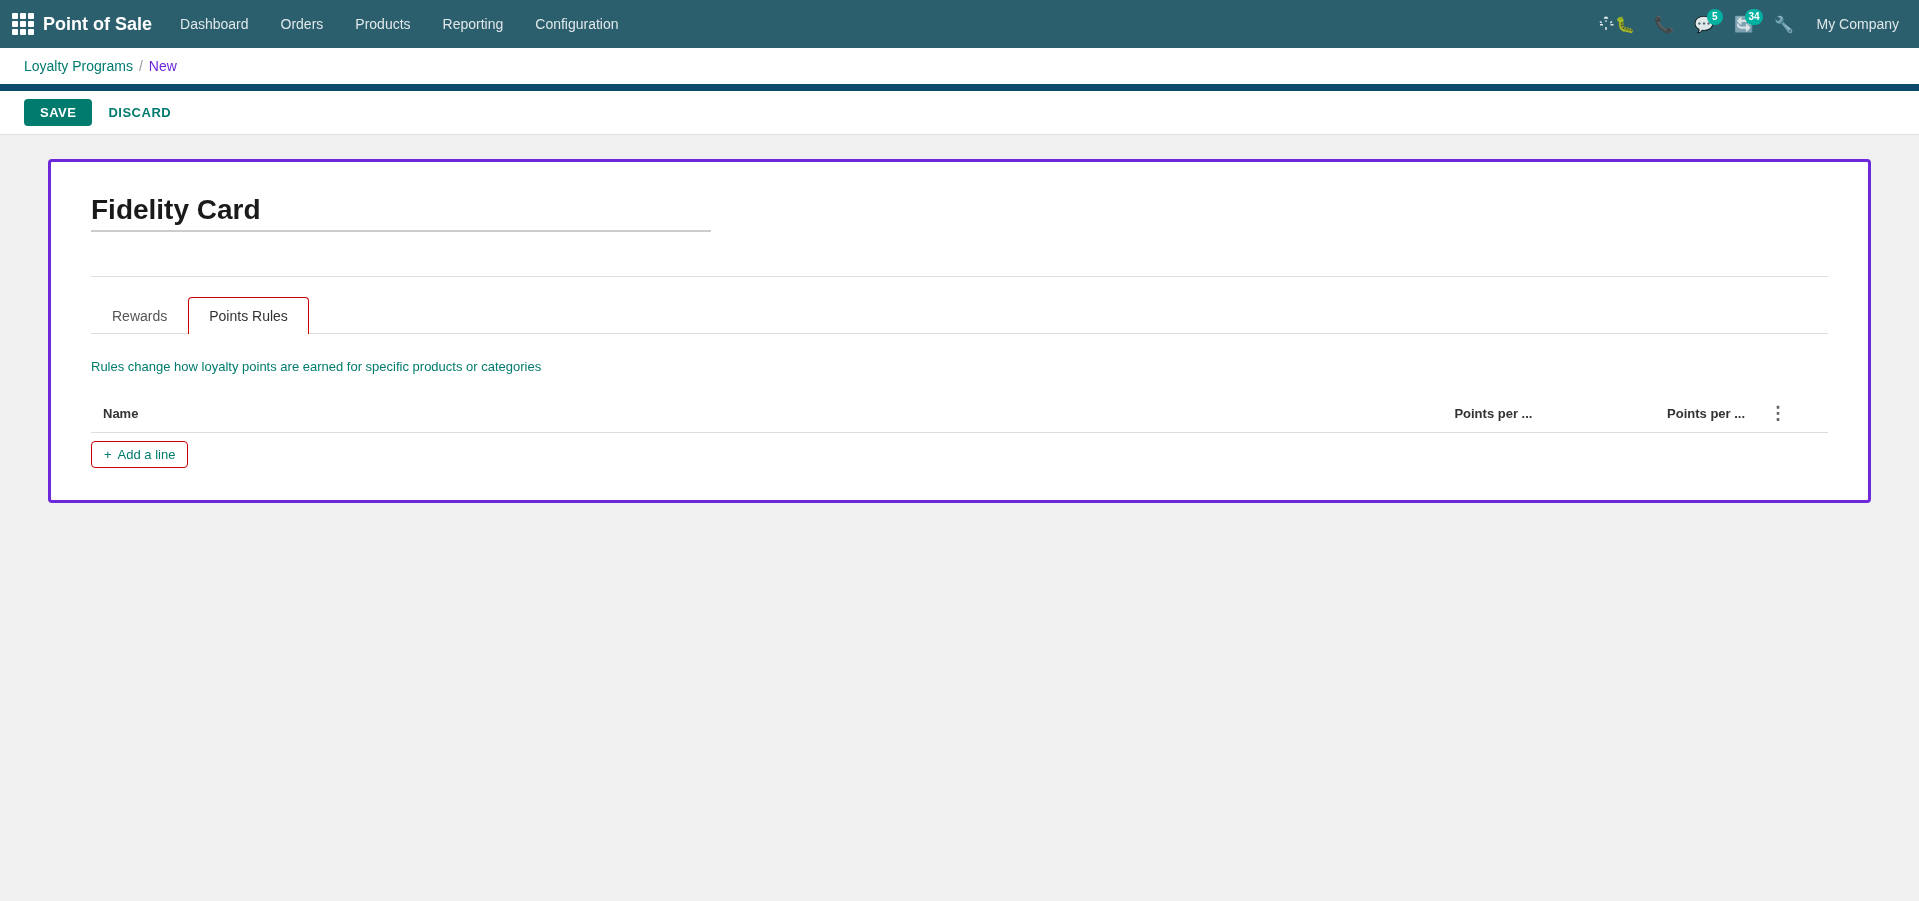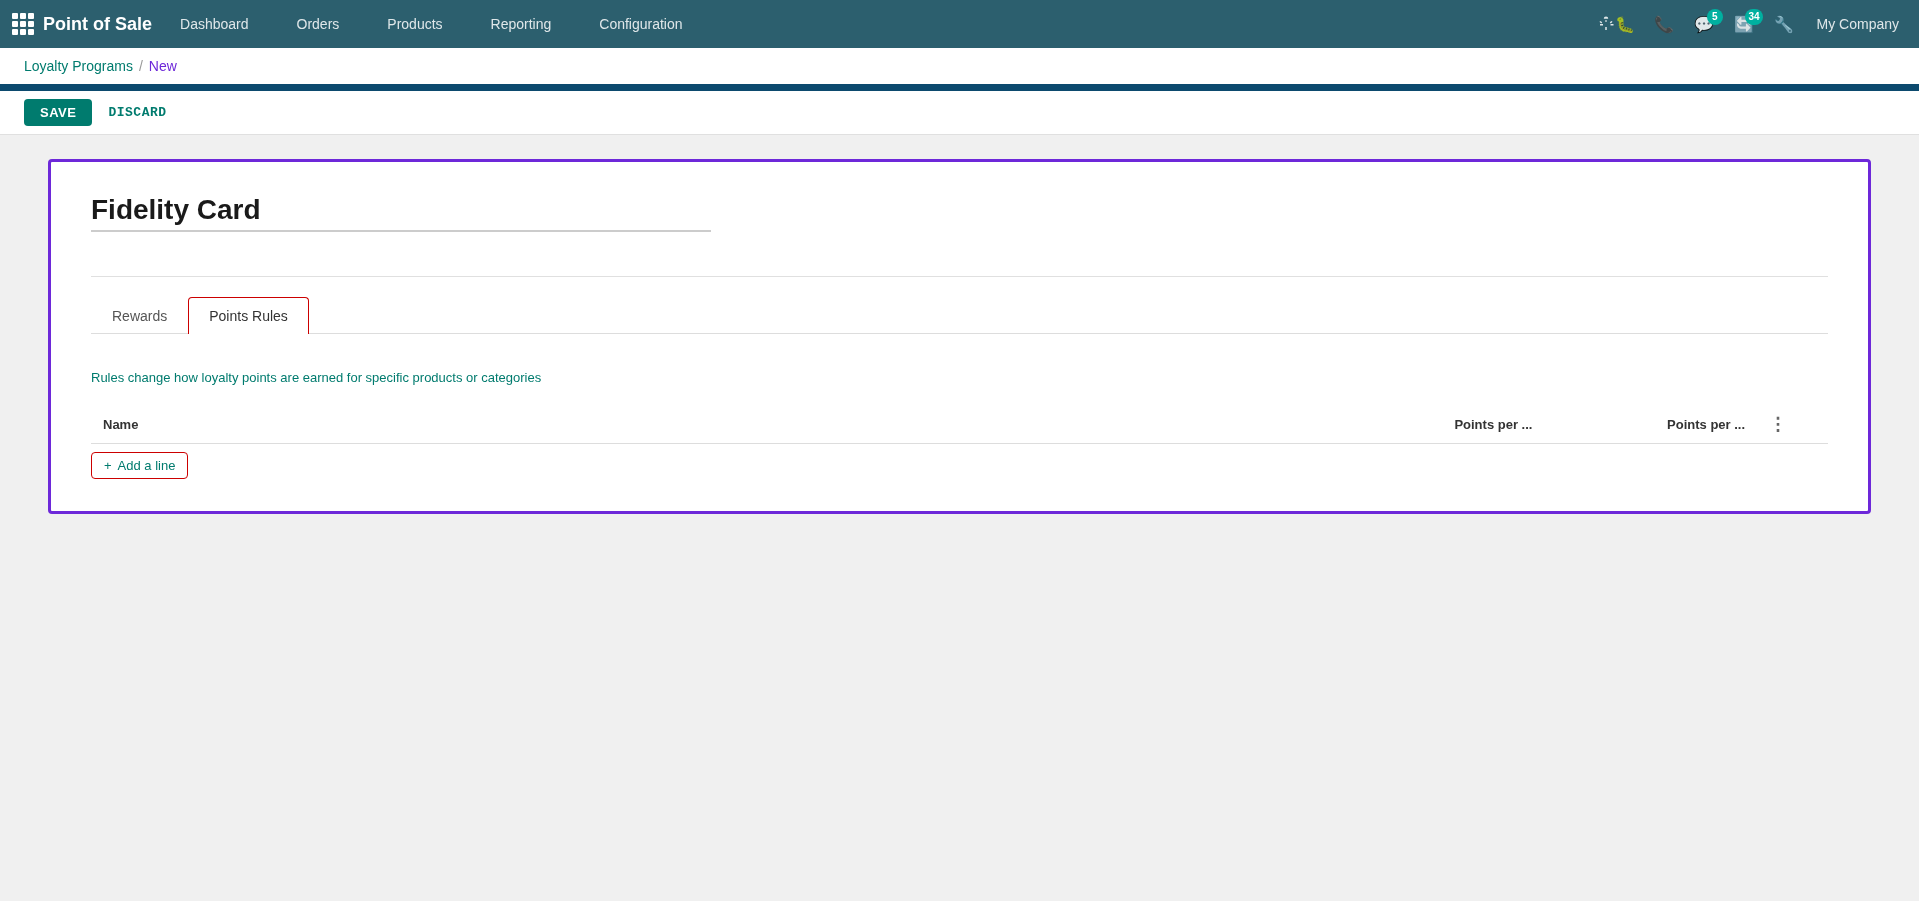--- a/index.html
+++ b/index.html
@@ -31,21 +31,21 @@
       grid-template-rows: repeat(3, 6px);
       gap: 2px;
     }
     .grid-icon span {
       background: white;
       border-radius: 1px;
     }
     .nav-menu {
       display: flex;
       align-items: flex-start;
-      gap: 16px;
+      gap: 0;
       flex: 1;
     }
     .nav-item {
       color: rgba(255,255,255,0.85);
       padding: 0 16px;
       height: 48px;
       display: flex;
       align-items: center;
       cursor: pointer;
       font-size: 14px;
@@ -152,21 +152,20 @@
     }
     .btn-discard {
       background: none;
       border: none;
       color: #007b6e;
       font-size: 13px;
       font-weight: 600;
       cursor: pointer;
       letter-spacing: 0.5px;
       padding: 6px 4px;
-      font-family: Liberation Mono, monospace;
     }
 
     
     .main-content {
       padding: 24px 48px;
       min-height: calc(100vh - 120px);
     }
     .form-card {
       background: white;
       border: 3px solid #6d28d9;
@@ -206,21 +205,21 @@
     .divider {
       border: none;
       border-top: 1px solid #e0e0e0;
       margin: 20px 0;
     }
 
     
     .tabs {
       display: flex;
       border-bottom: 1px solid #ddd;
-      margin-bottom: 36px;
+      margin-bottom: 25px;
     }
     .tab {
       padding: 10px 20px;
       cursor: pointer;
       font-size: 14px;
       color: #555;
       border: 1px solid transparent;
       border-bottom: none;
       margin-bottom: -1px;
       border-radius: 4px 4px 0 0;

